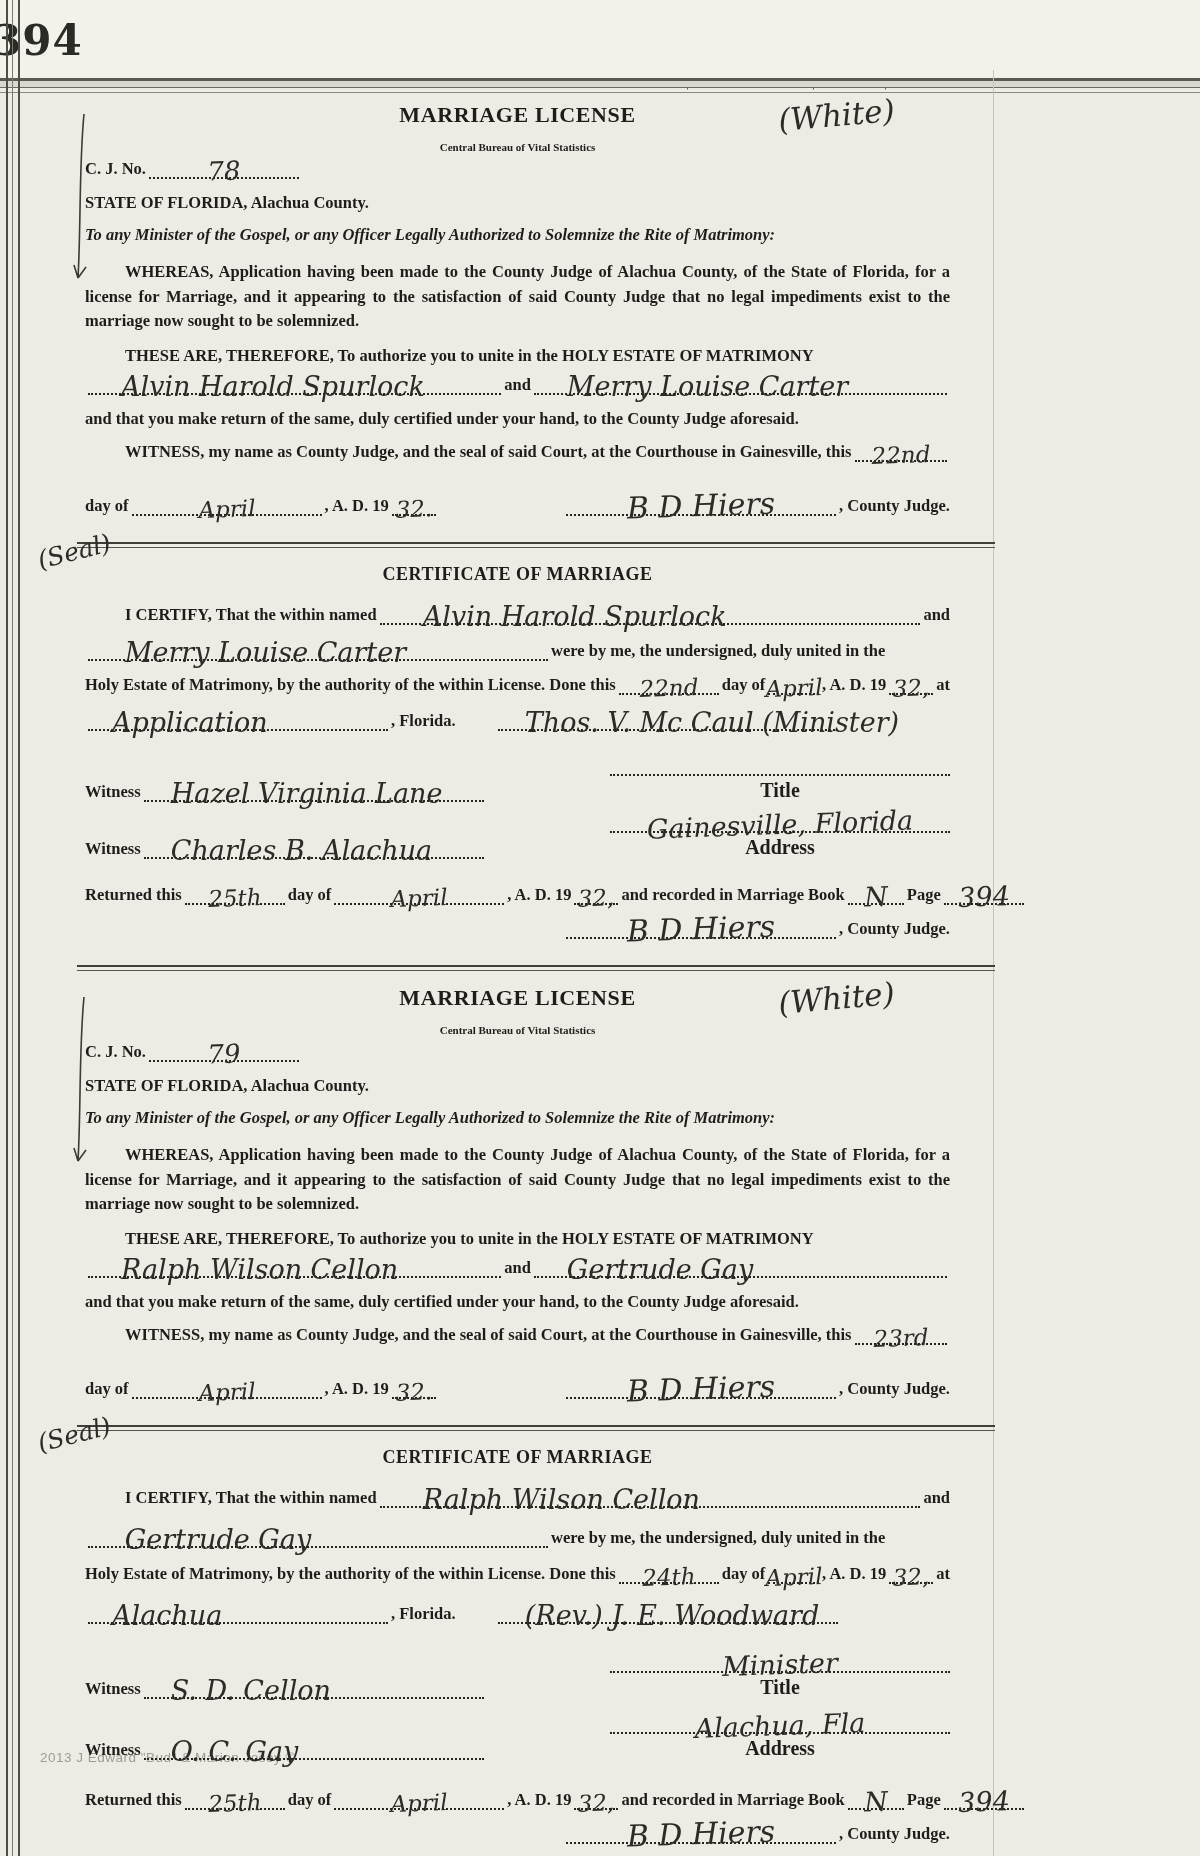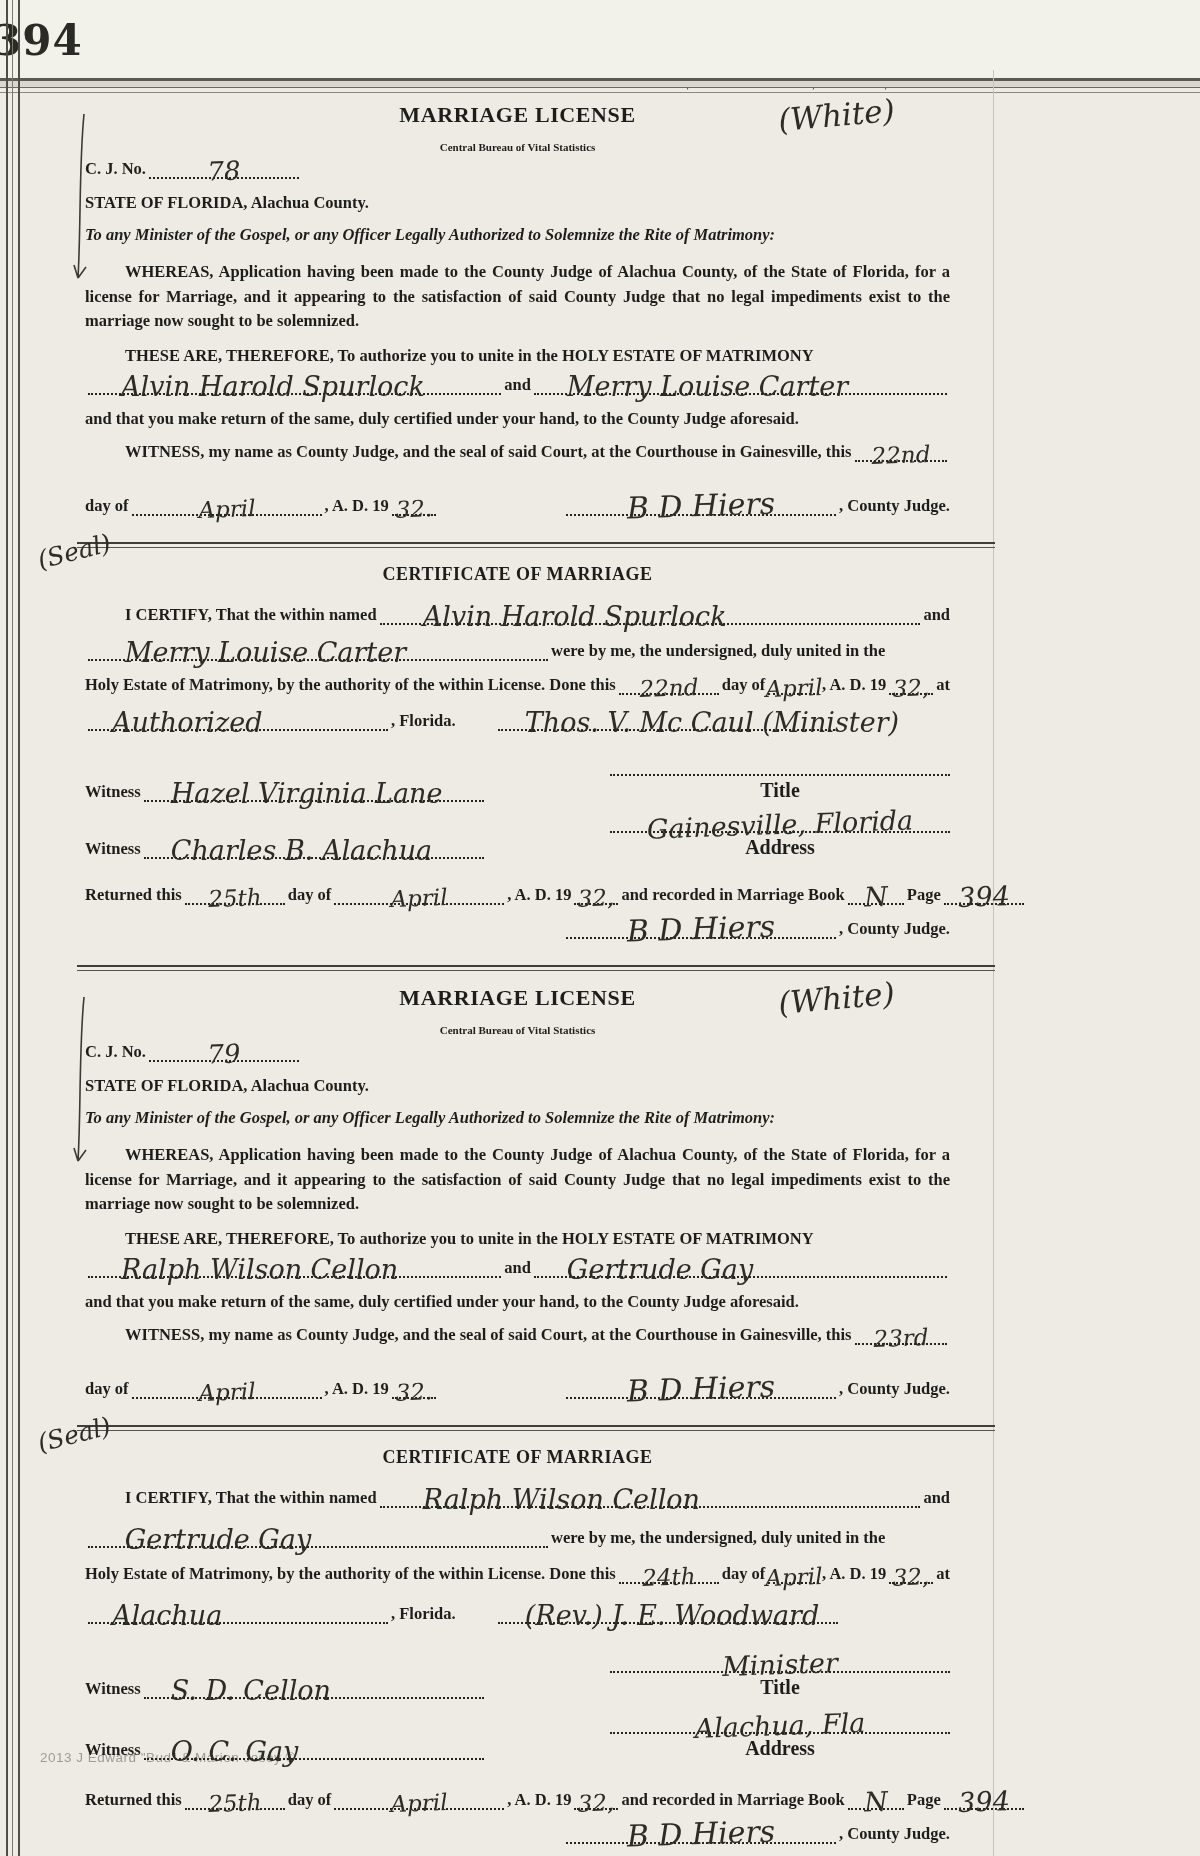--- a/index.html
+++ b/index.html
@@ -176,21 +176,21 @@
           <span class="hw hw-mid ctr">April</span>
         </span>
       <span class="lbl">, A. D. 19</span>
       <span class="fill w44">
           <span class="hw hw-mid ctr">32,</span>
         </span>
       <span class="lbl">at</span>
     </div>
     <div class="row mt16">
       <span class="fill w300">
-          <span class="hw hw-name">Authorized</span>
+          <span class="hw hw-name">Application</span>
         </span>
       <span class="lbl">, Florida.</span>
       <span class="rcol">
         <span class="fill grow">
             <span class="hw hw-name">Thos. V. Mc Caul (Minister)</span>
           </span>
       </span>
     </div>
     <div class="row mt26">
       <span class="lbl">Witness</span>

